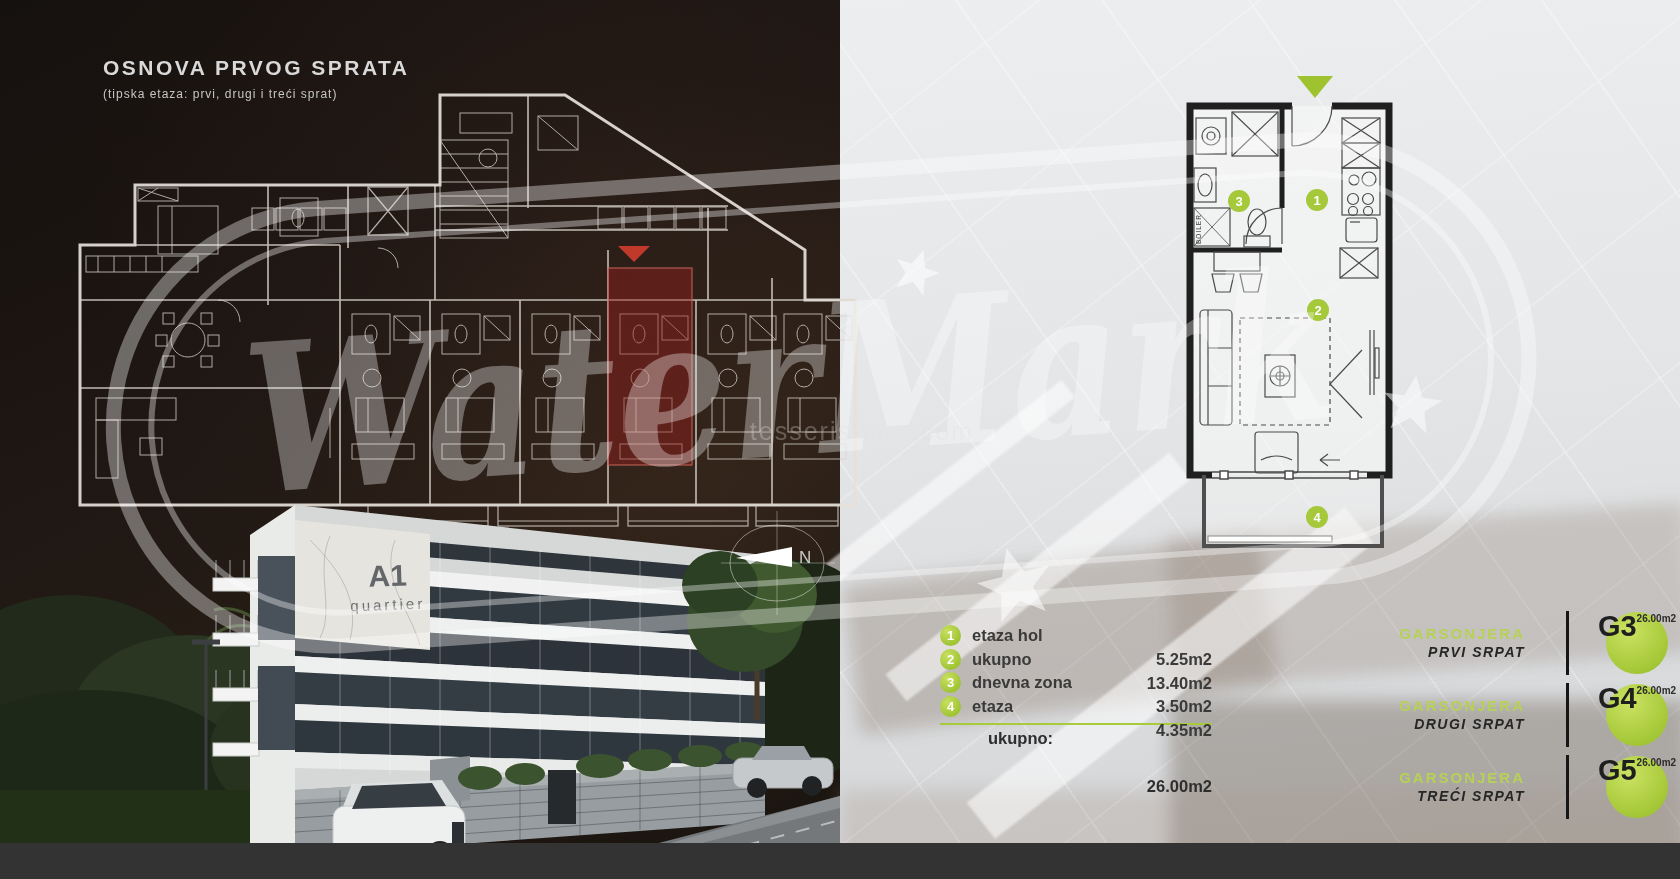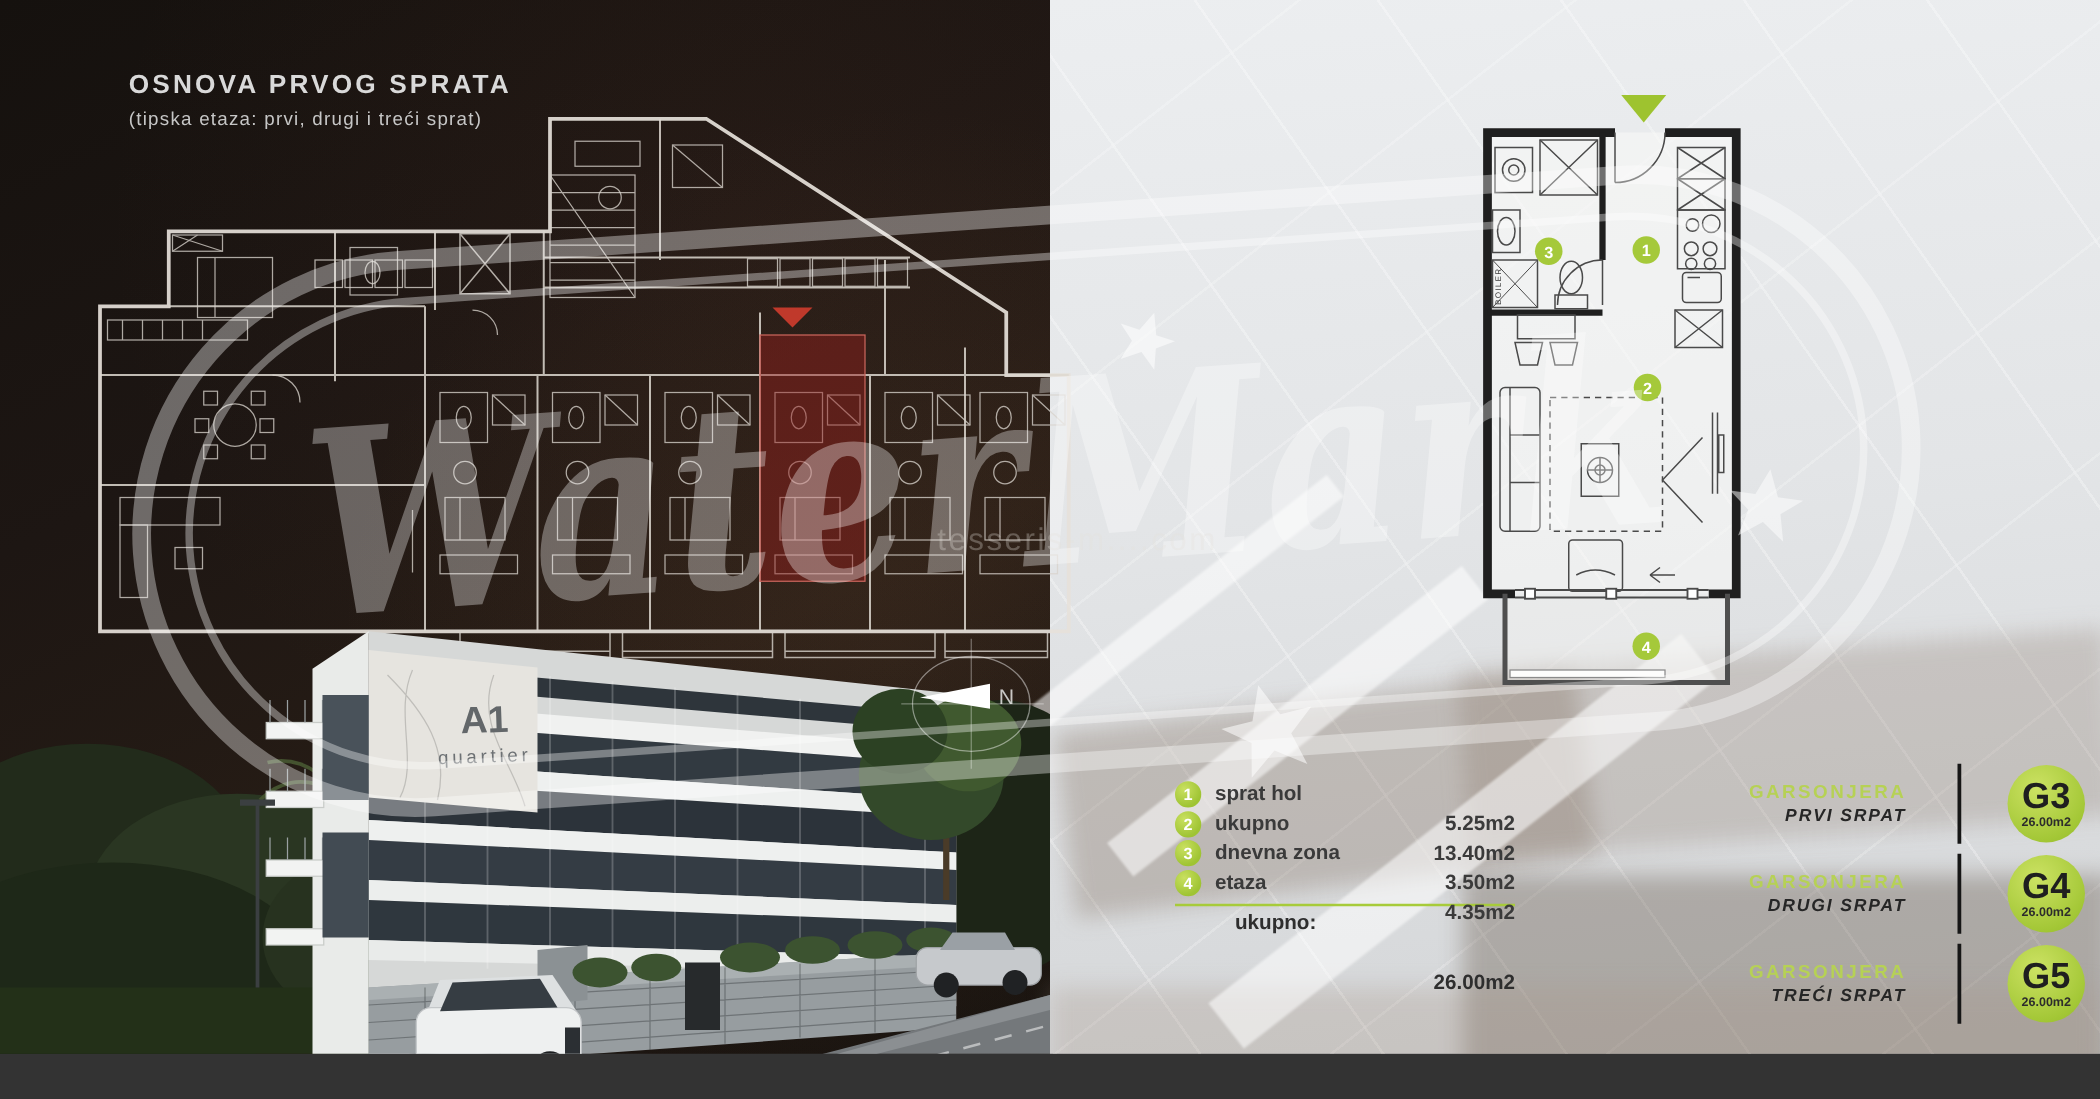--- a/index.html
+++ b/index.html
@@ -8,21 +8,21 @@
   .stage{position:relative;width:1680px;height:843px;overflow:hidden;
          font-family:"Liberation Sans","DejaVu Sans",sans-serif;}
   
   .panel-left{position:absolute;left:0;top:0;width:840px;height:879px;
     background:linear-gradient(155deg,#15110e 0%,#1d1613 35%,#261c15 62%,#1a1410 85%,#13100d 100%);}
   .panel-left:after{content:"";position:absolute;inset:0;
     background:radial-gradient(circle at 70% 20%,rgba(120,70,50,.10),transparent 55%),
                radial-gradient(circle at 85% 60%,rgba(130,90,60,.14),transparent 50%);}
   .lp-title{position:absolute;left:103px;top:56px;z-index:4;}
   .lp-title h1{margin:0;font-size:21px;font-weight:bold;letter-spacing:2.5px;color:#d9d9d9;}
-  .lp-title p{margin:7px 0 0 0;font-size:15px;letter-spacing:1px;color:#c6c6c6;}
+  .lp-title p{margin:7px 0 0 0;font-size:12px;letter-spacing:1px;color:#c6c6c6;}
   .plan-left{position:absolute;left:68px;top:88px;z-index:3;}
   .compass{position:absolute;left:715px;top:505px;z-index:4;}
   .render{position:absolute;left:0;top:460px;z-index:3;}
   
   .panel-right{position:absolute;left:840px;top:0;width:840px;height:879px;
     background:linear-gradient(175deg,#eceef0 0%,#e3e5e7 45%,#dadcde 75%,#d2d4d6 100%);}
   .grid-lines{position:absolute;inset:0;opacity:.5;
     background:
       repeating-linear-gradient(55deg,transparent 0 118px,rgba(255,255,255,.55) 118px 120px),
       repeating-linear-gradient(-38deg,transparent 0 134px,rgba(255,255,255,.45) 134px 136px);}
@@ -49,21 +49,21 @@
   .ltotal .llabel{margin-left:48px;}
   
   .units{position:absolute;left:578px;top:607px;width:250px;z-index:5;} 
   .unit-row{display:flex;align-items:center;justify-content:flex-end;height:72px;gap:32px;}
   .unit-text{text-align:right;margin-right:9px;line-height:1.25;}
   .unit-type{font-size:15px;font-weight:bold;letter-spacing:2px;color:#b6d155;}
   .unit-floor{font-size:14px;font-weight:bold;letter-spacing:1.5px;color:#262626;font-style:italic;}
   .unit-bar{width:3px;height:64px;background:#161616;margin-right:5px;flex:0 0 auto;}
   .unit-circle{width:62px;height:62px;border-radius:50%;flex:0 0 auto;
     background:radial-gradient(circle at 38% 30%,#cce263,#a3c736 72%,#93b82c);
-    display:flex;flex-direction:column;align-items:center;justify-content:center;}
+    display:flex;flex-direction:row;align-items:flex-start;justify-content:center;}
   .unit-code{font-size:29px;font-weight:bold;color:#1f1f1f;line-height:1;}
   .unit-area{font-size:10px;font-weight:bold;color:#2c2c2c;margin-top:1px;}
   
   .watermark{position:absolute;inset:0;z-index:9;pointer-events:none;}
 </style>
 </head>
 <body>
 
 <div class="stage">
 
@@ -407,21 +407,21 @@
         <circle cx="57" cy="133" r="11" fill="#a5c93a"></circle>
         <text x="57" y="138" font-size="13" fill="#ffffff">3</text>
         <circle cx="135" cy="449" r="11" fill="#a5c93a"></circle>
         <text x="135" y="454" font-size="13" fill="#ffffff">4</text>
       </g>
     </svg>
 
     <div class="legend">
       <div class="legend-row">
         <span class="lbadge">1</span>
-        <span class="llabel">sprat hol</span>
+        <span class="llabel">etaza hol</span>
         <span class="lvalue">5.25m2</span>
       </div>
       <div class="legend-row">
         <span class="lbadge">2</span>
         <span class="llabel">ukupno</span>
         <span class="lvalue">13.40m2</span>
       </div>
       <div class="legend-row">
         <span class="lbadge">3</span>
         <span class="llabel">dnevna zona</span>

